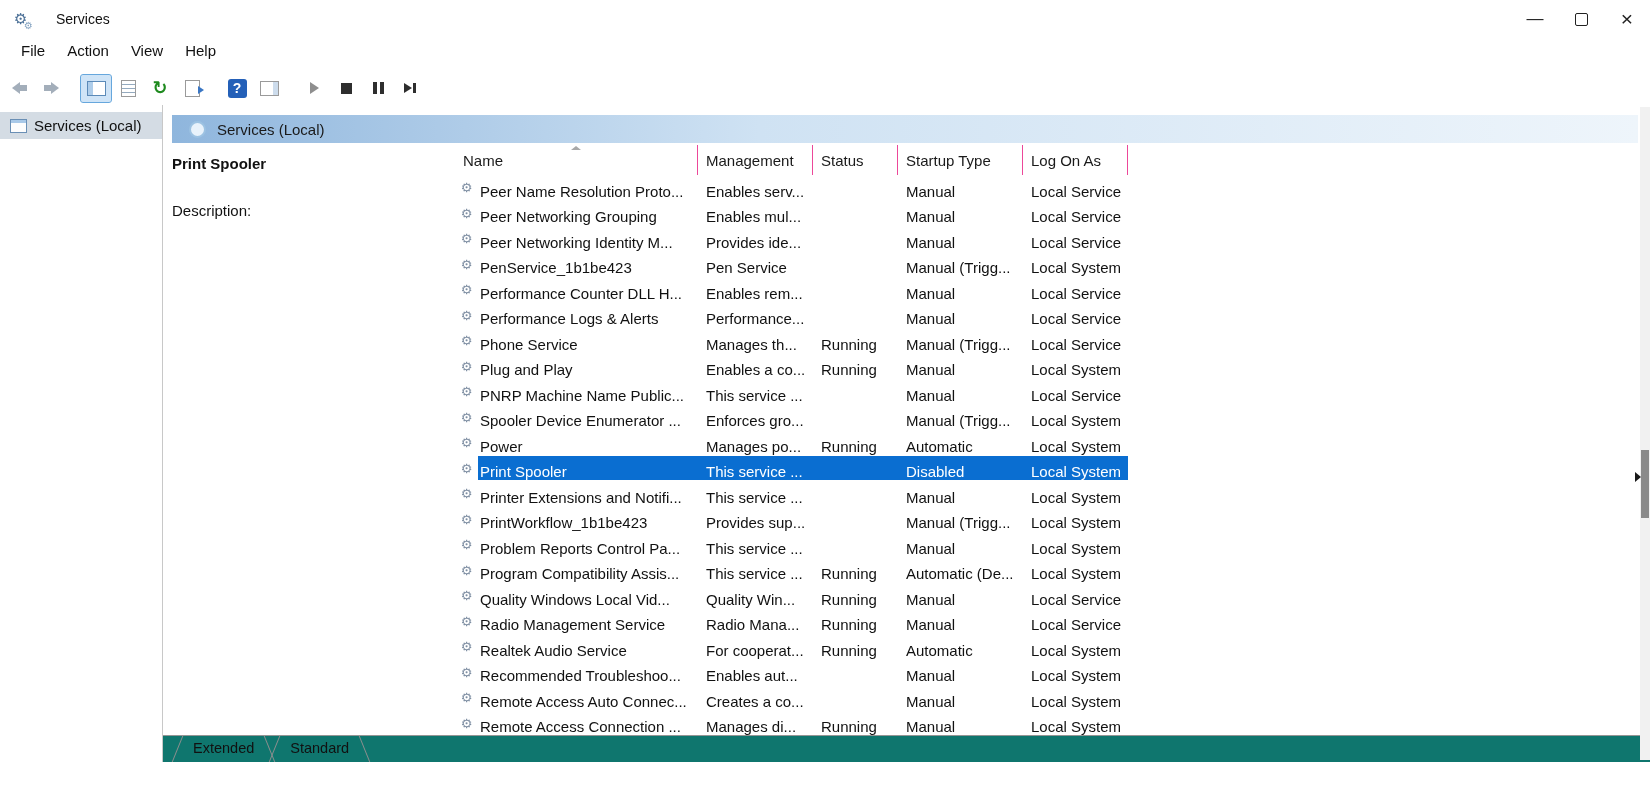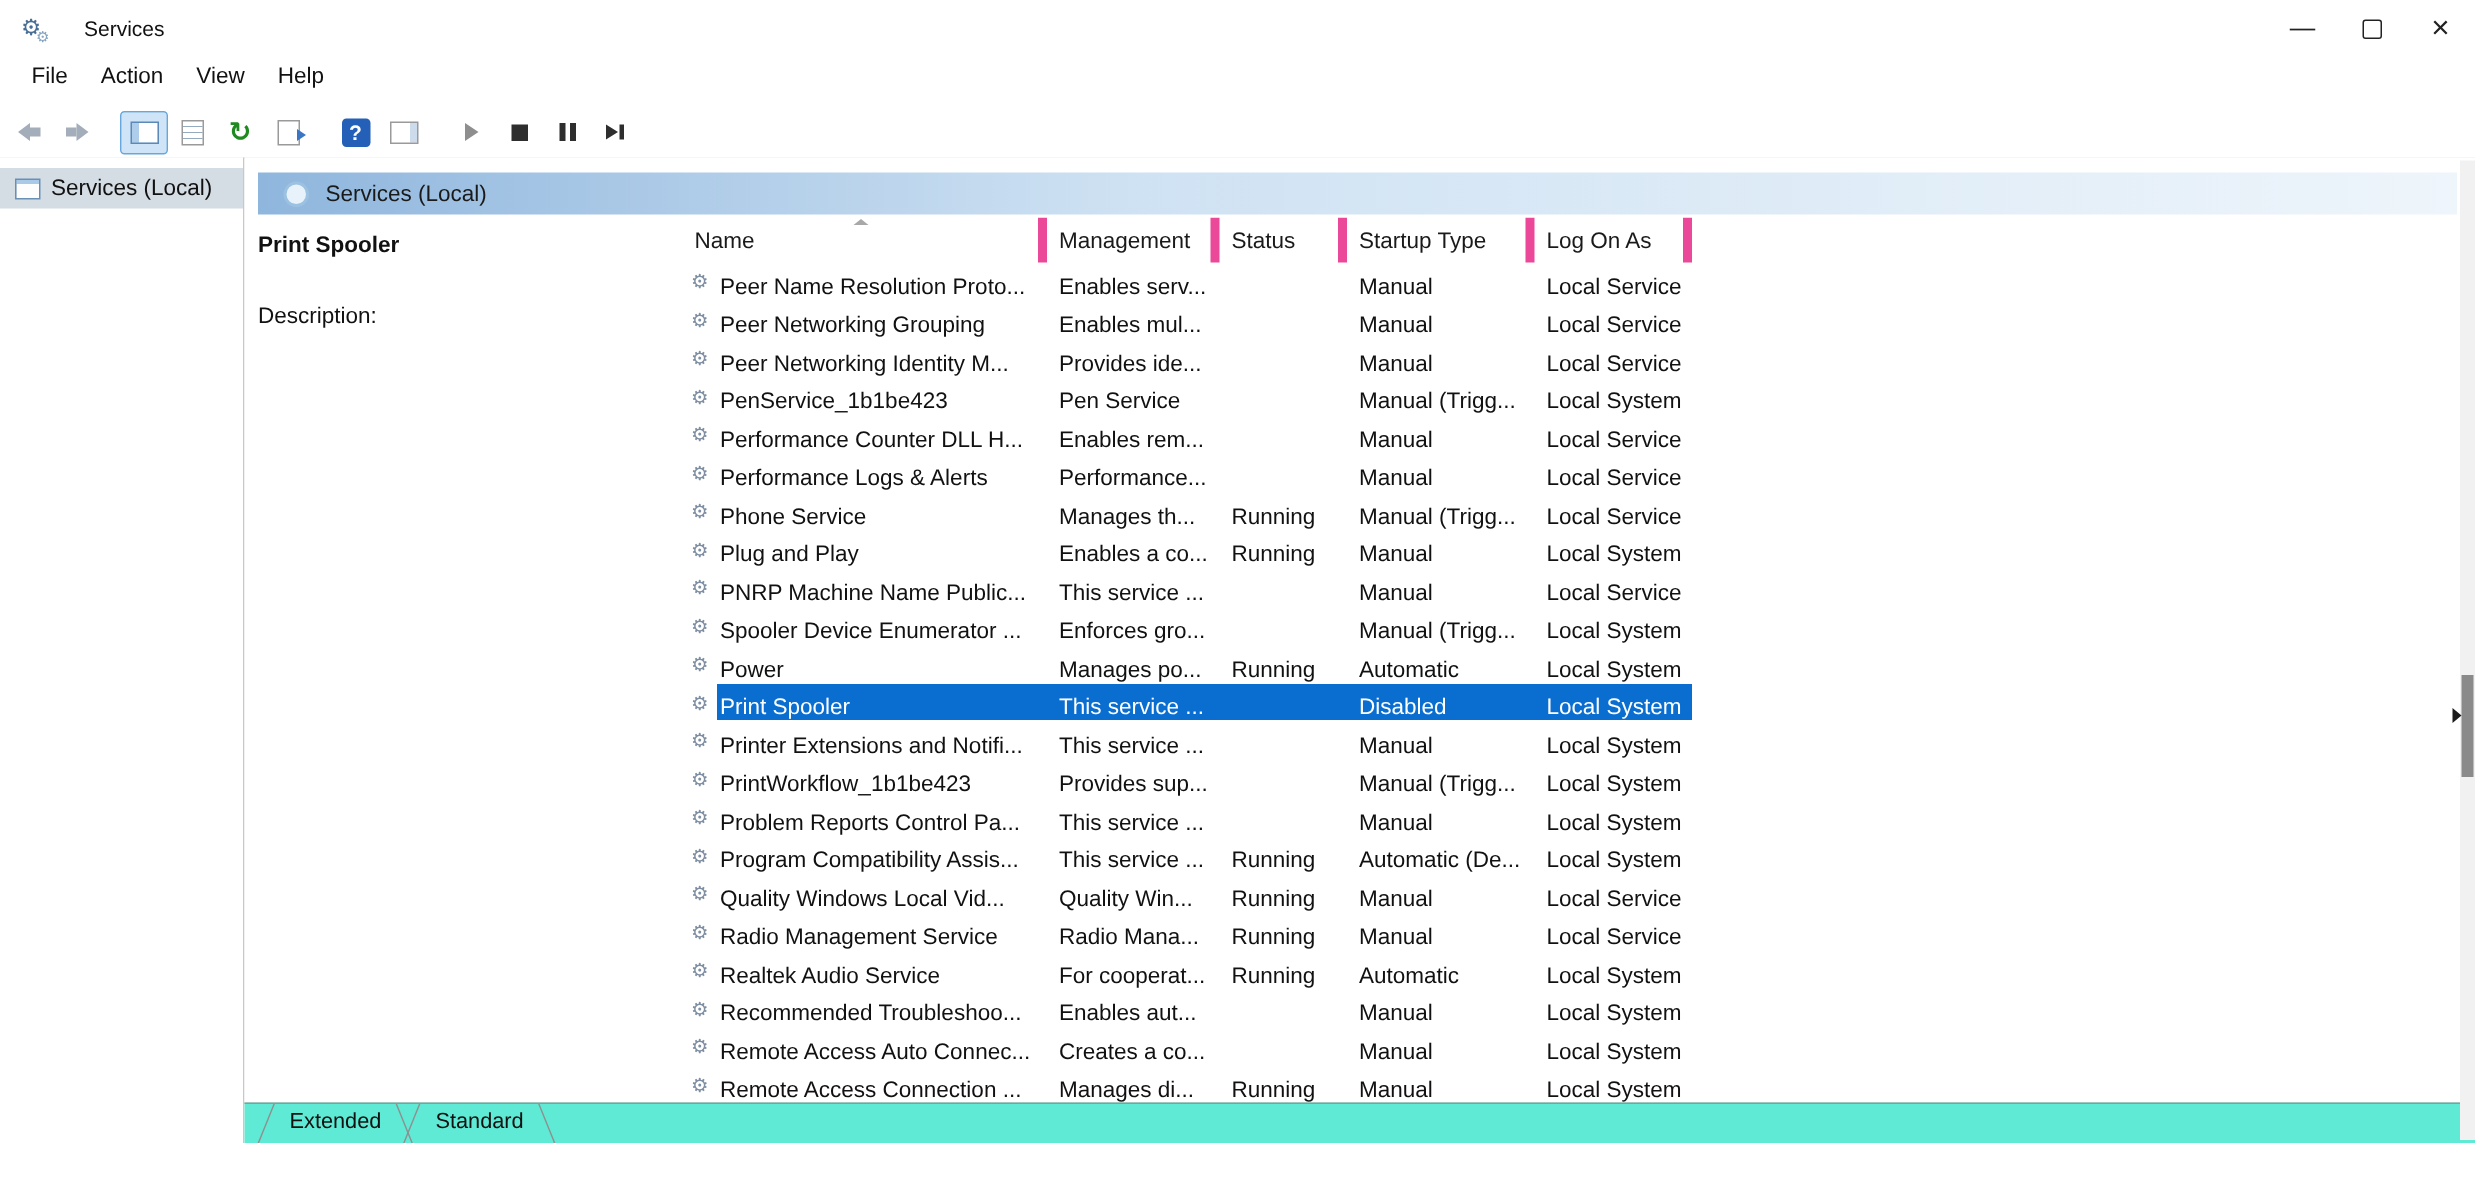--- a/index.html
+++ b/index.html
@@ -60,38 +60,38 @@
                background:linear-gradient(to right,var(--hdr1),#cfe2f3 40%,var(--hdr2));font-size:15px;color:#1a1a1a}
   .header-circle{width:13px;height:13px;border-radius:50%;border:2px solid #9cc2e2;background:#e8f2fb;margin:0 11px 0 17px;flex:0 0 auto}
 
   .detail{position:absolute;left:9px;top:50px;width:280px}
   .svc-name{font-weight:bold;font-size:15px}
   .desc-label{margin-top:30px;font-size:15px}
   .desc-text{margin-top:3px;font-size:14.5px;line-height:1.4;width:276px}
 
   .list{position:absolute;left:292px;top:40px;right:12px;bottom:26px;overflow:hidden}
   .thead{display:flex;height:30px;font-size:15px;color:#1a1a1a}
-  .th{display:flex;align-items:center;padding-left:8px;border-right:6px solid #ec4899;box-sizing:border-box;position:relative}
+  .th{display:flex;align-items:center;padding-left:8px;border-right:1px solid #ec4899;box-sizing:border-box;position:relative}
   .w-name{width:243px}.w-desc{width:115px}.w-status{width:85px}.w-startup{width:125px}.w-logon{width:105px}
   .sort-caret{position:absolute;top:1px;left:50%;margin-left:-5px;width:0;height:0;
               border-left:5px solid transparent;border-right:5px solid transparent;border-bottom:4px solid #a8a8a8}
 
   .rows{font-size:15px}
   .row{display:flex;align-items:center;height:25.5px}
   .gearcell{width:23px;box-sizing:border-box;display:flex;justify-content:center;flex:0 0 auto}
   .gear{font-size:13px;color:#7f8fa3;line-height:1}
   .cells{display:flex;align-items:flex-end;height:24px}
   .cell{box-sizing:border-box;padding-left:8px;white-space:nowrap;overflow:hidden;display:block}
   .cell.name{width:220px;padding-left:2px}
   .cell.desc{width:115px}.cell.status{width:85px}.cell.startup{width:125px}.cell.logon{width:105px}
   .row.selected .cells{background:var(--sel);color:#fff}
 
   
   .tabstrip{position:absolute;left:0;right:0;bottom:0;height:26px;display:flex;align-items:stretch;
-            border-top:1px solid #959595;padding-left:12px;background:#5eead4}
+            border-top:1px solid #959595;padding-left:12px;background:#0f766e}
   .tab{position:relative;padding:4px 18px 0;font-size:14.5px}
   .tab::before{content:"";position:absolute;left:2px;top:0;bottom:0;width:1px;background:#8f8f8f;transform:skewX(-22deg)}
   .tab::after{content:"";position:absolute;right:2px;top:0;bottom:0;width:1px;background:#8f8f8f;transform:skewX(22deg)}
 
   
   .scroll{position:absolute;right:0;top:107px;width:10px;bottom:42px;background:#f1f1f1}
   .scroll-thumb{position:absolute;left:1px;right:1px;top:52.5%;height:68px;background:#8a8a8a}
   .thumb-mark{position:absolute;left:-6px;top:22px;width:0;height:0;border-left:6px solid #1a1a1a;
               border-top:5px solid transparent;border-bottom:5px solid transparent}
 </style>

